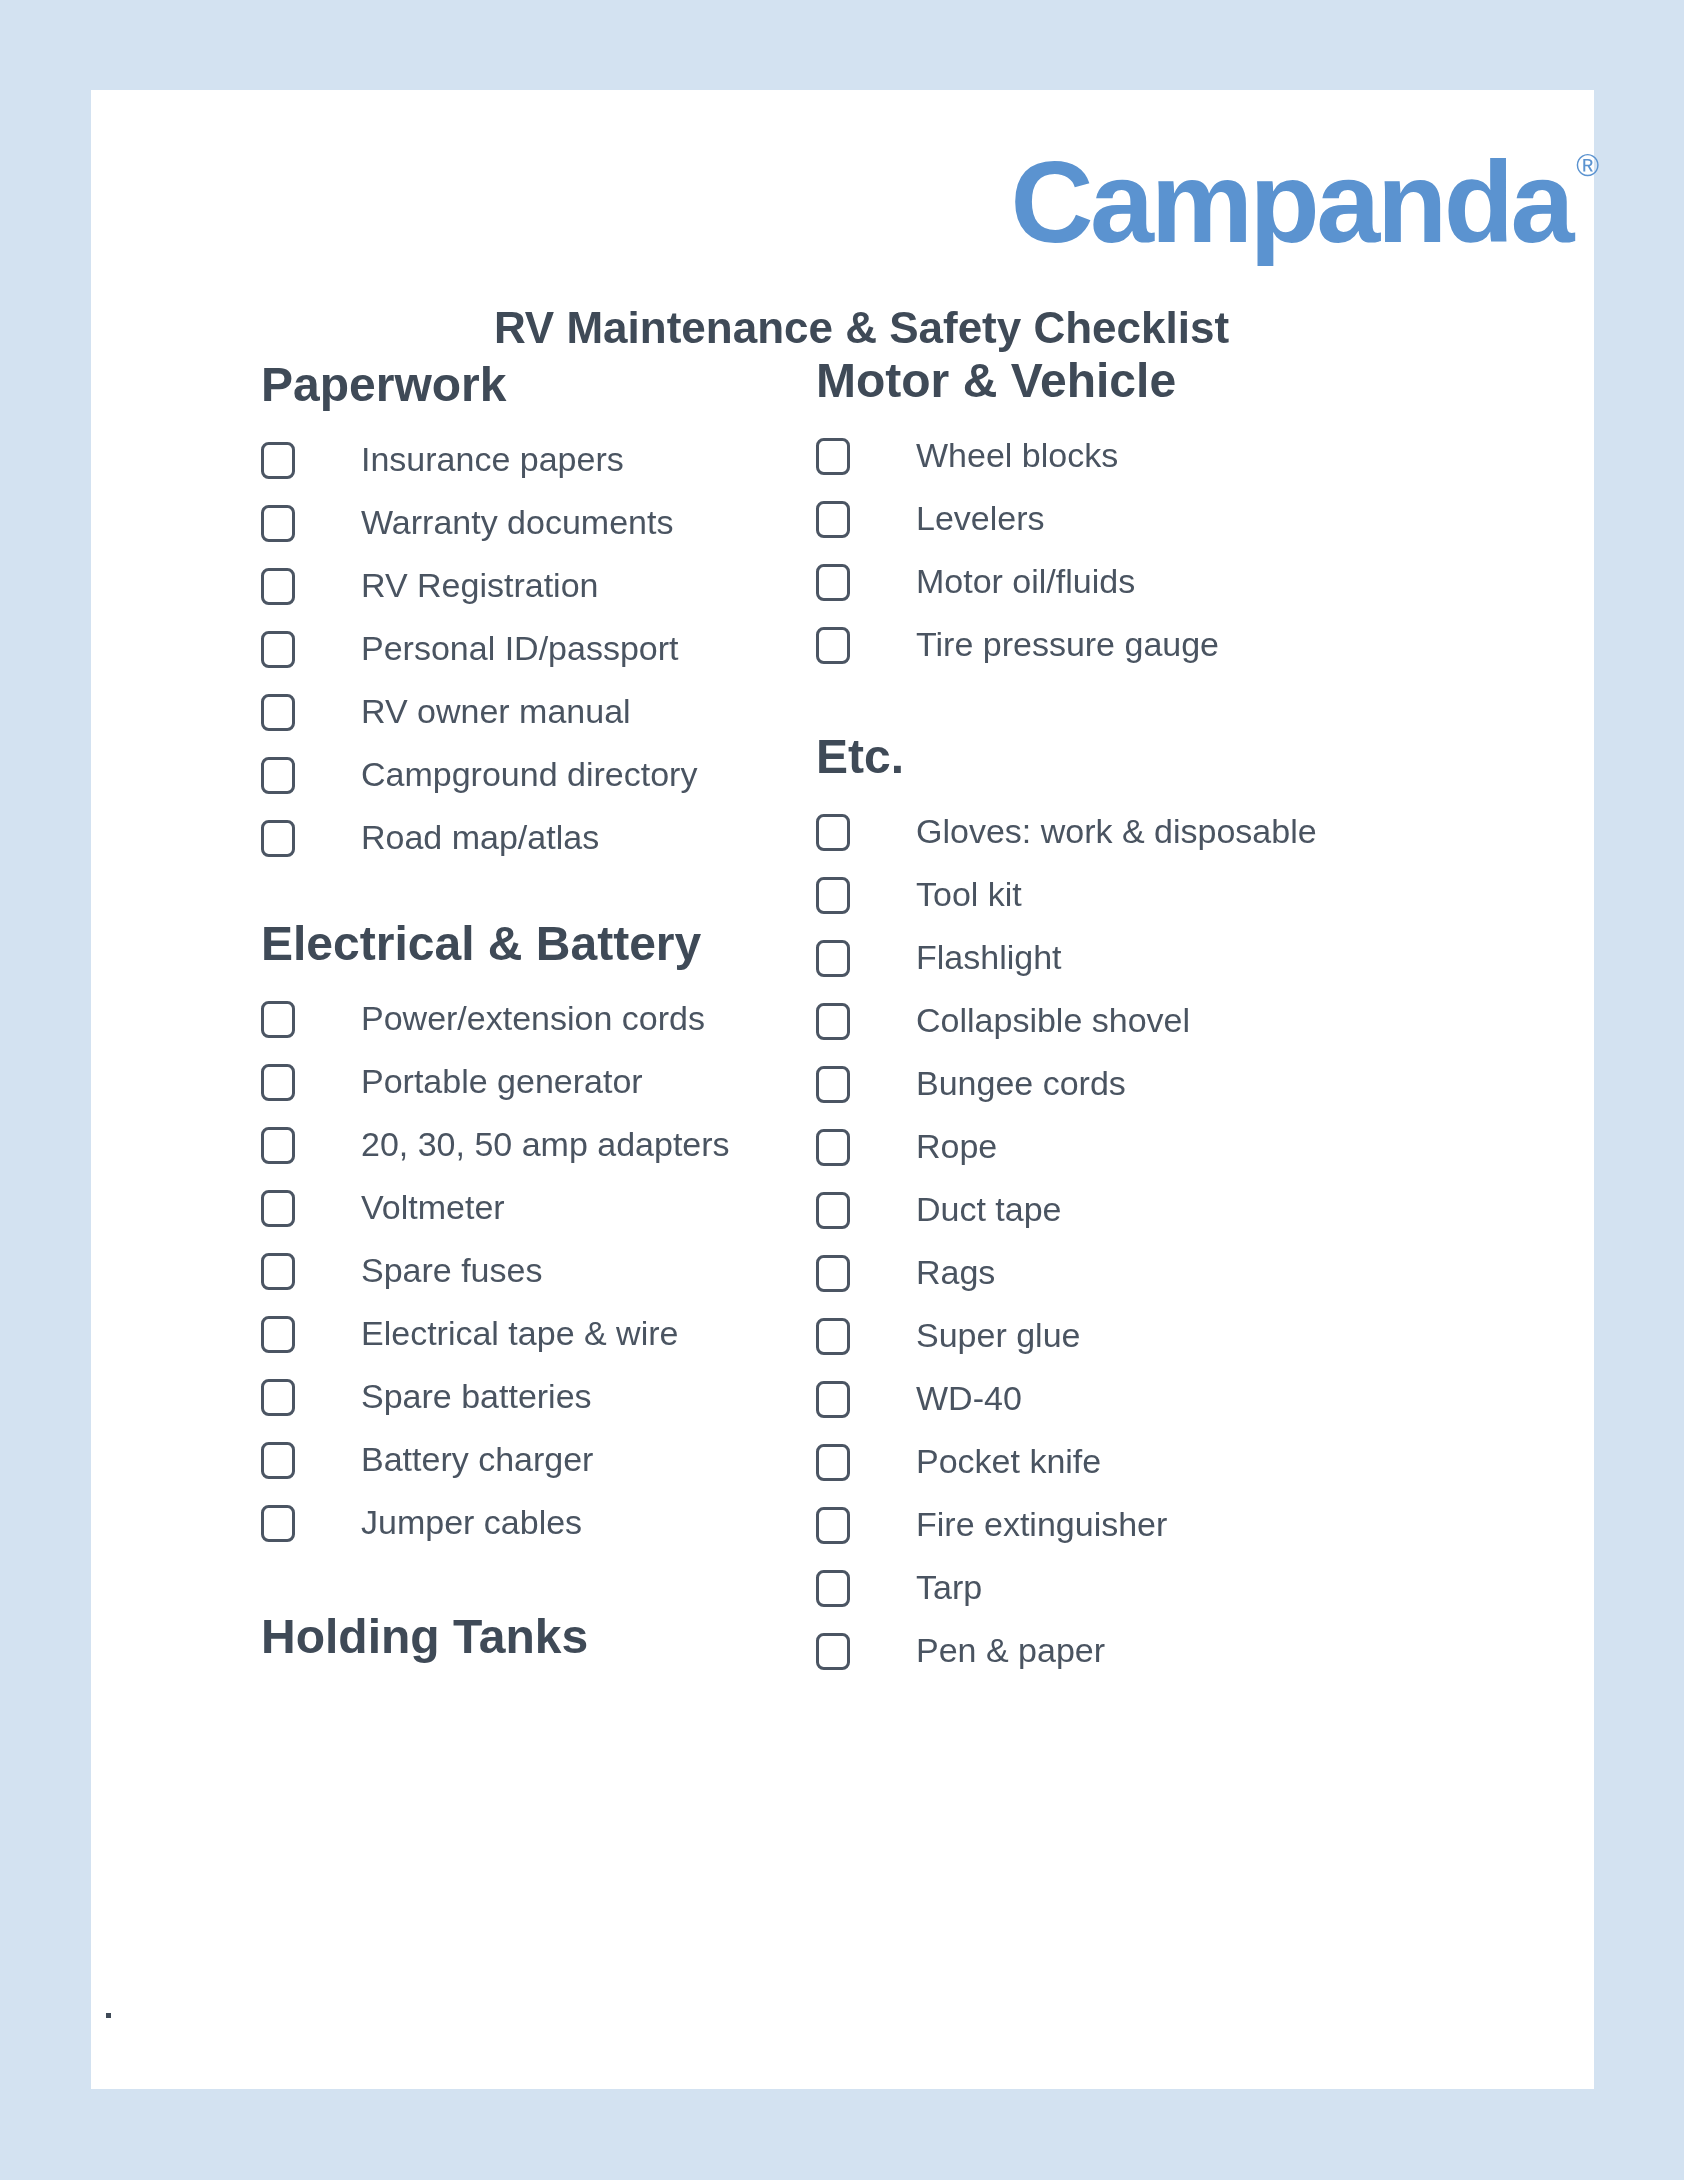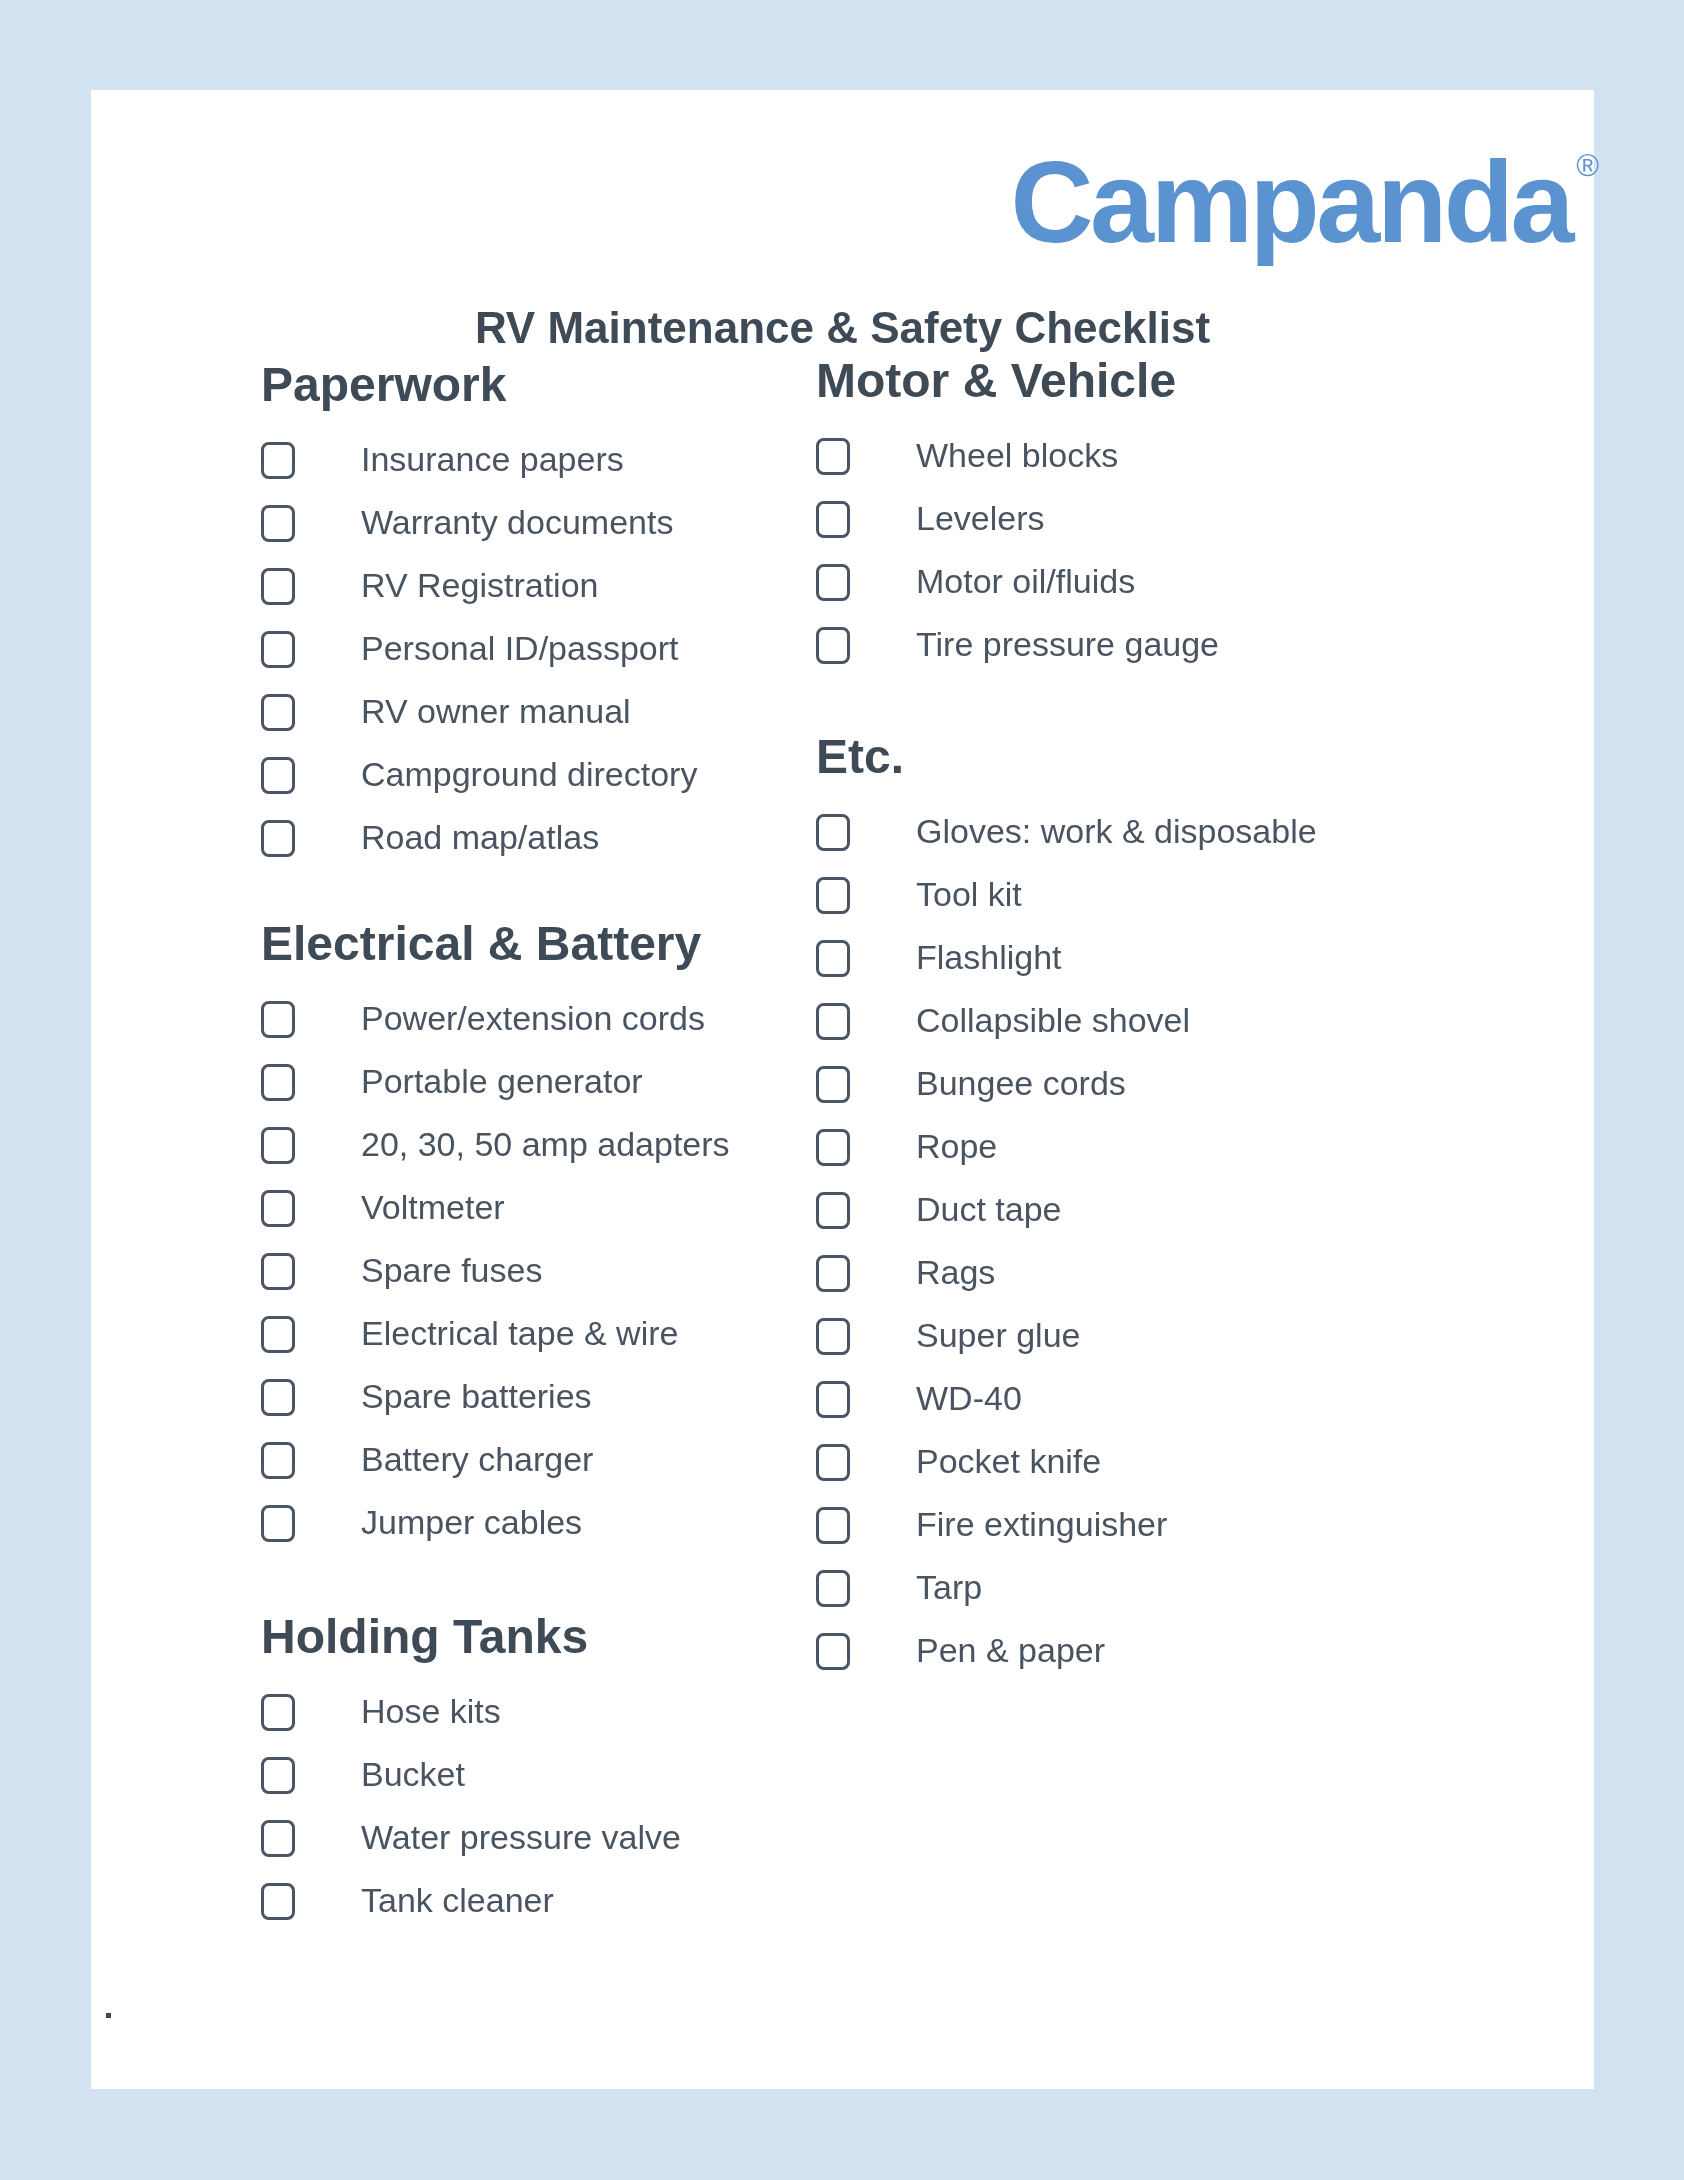--- a/index.html
+++ b/index.html
@@ -45,20 +45,21 @@
     position: absolute;
     top: 177px;
     left: 0;
     width: 100%;
     text-align: center;
     font-size: 44px;
     line-height: 63px;
     font-weight: 700;
     color: #3f4a57;
     white-space: nowrap;
+    padding-left: 19px;
   }
   .col {
     position: absolute;
   }
   .col-left  { left: 170px; top: 263px; width: 545px; }
   .col-right { left: 725px; top: 259px; width: 613px; }
   .section .heading {
     margin: 0;
     height: 63px;
     display: flex;
@@ -197,41 +198,20 @@
 
   <div class="item">
     <span class="checkbox"></span>
     <span class="label">Jumper cables</span>
   </div>
 </div>
   </section>
 
   <section class="section">
     <h2 class="heading">Holding Tanks</h2>
-    <div class="items">
-  <div class="item">
-    <span class="checkbox"></span>
-    <span class="label">Hose kits</span>
-  </div>
-
-  <div class="item">
-    <span class="checkbox"></span>
-    <span class="label">Bucket</span>
-  </div>
-
-  <div class="item">
-    <span class="checkbox"></span>
-    <span class="label">Water pressure valve</span>
-  </div>
-
-  <div class="item">
-    <span class="checkbox"></span>
-    <span class="label">Tank cleaner</span>
-  </div>
-</div>
   </section>
 </div>
 
   <div class="col col-right">
   <section class="section">
     <h2 class="heading">Motor &amp; Vehicle</h2>
     <div class="items">
   <div class="item">
     <span class="checkbox"></span>
     <span class="label">Wheel blocks</span>

